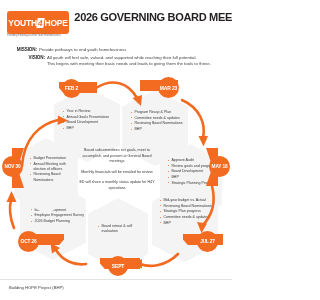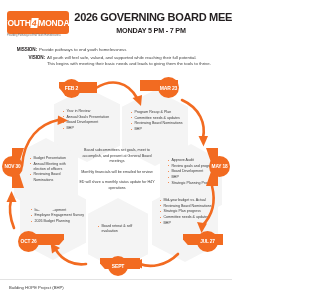--- a/index.html
+++ b/index.html
@@ -114,27 +114,26 @@
   }
 </style>
 </head>
 <body>
 
 <div class="page">
 
   <div class="header">
 
     <div class="logo">
-      <span class="logo-text"><span>YOUTH</span><span class="logo-four">4</span><span>MONDAY</span></span>
+      <span class="logo-text"><span>YOUTH</span><span class="logo-four">4</span><span>HOPE</span></span>
     </div>
     <div class="logo-tagline">Providing Pathways to End Youth Homelessness</div>
 
     <div class="title-block">
       <div class="main-title">2026 GOVERNING BOARD MEETING SCHEDULE</div>
-      <div class="sub-title">MONDAY 5 PM - 7 PM</div>
     </div>
   </div>
 
   <div class="mv">
     <div class="mv-row">
       <span class="mv-label mission">MISSION:</span>
       <span class="mv-text">Provide pathways to end youth homelessness</span>
     </div>
     <div class="mv-row vision-row">
       <span class="mv-label vision">VISION:</span>

